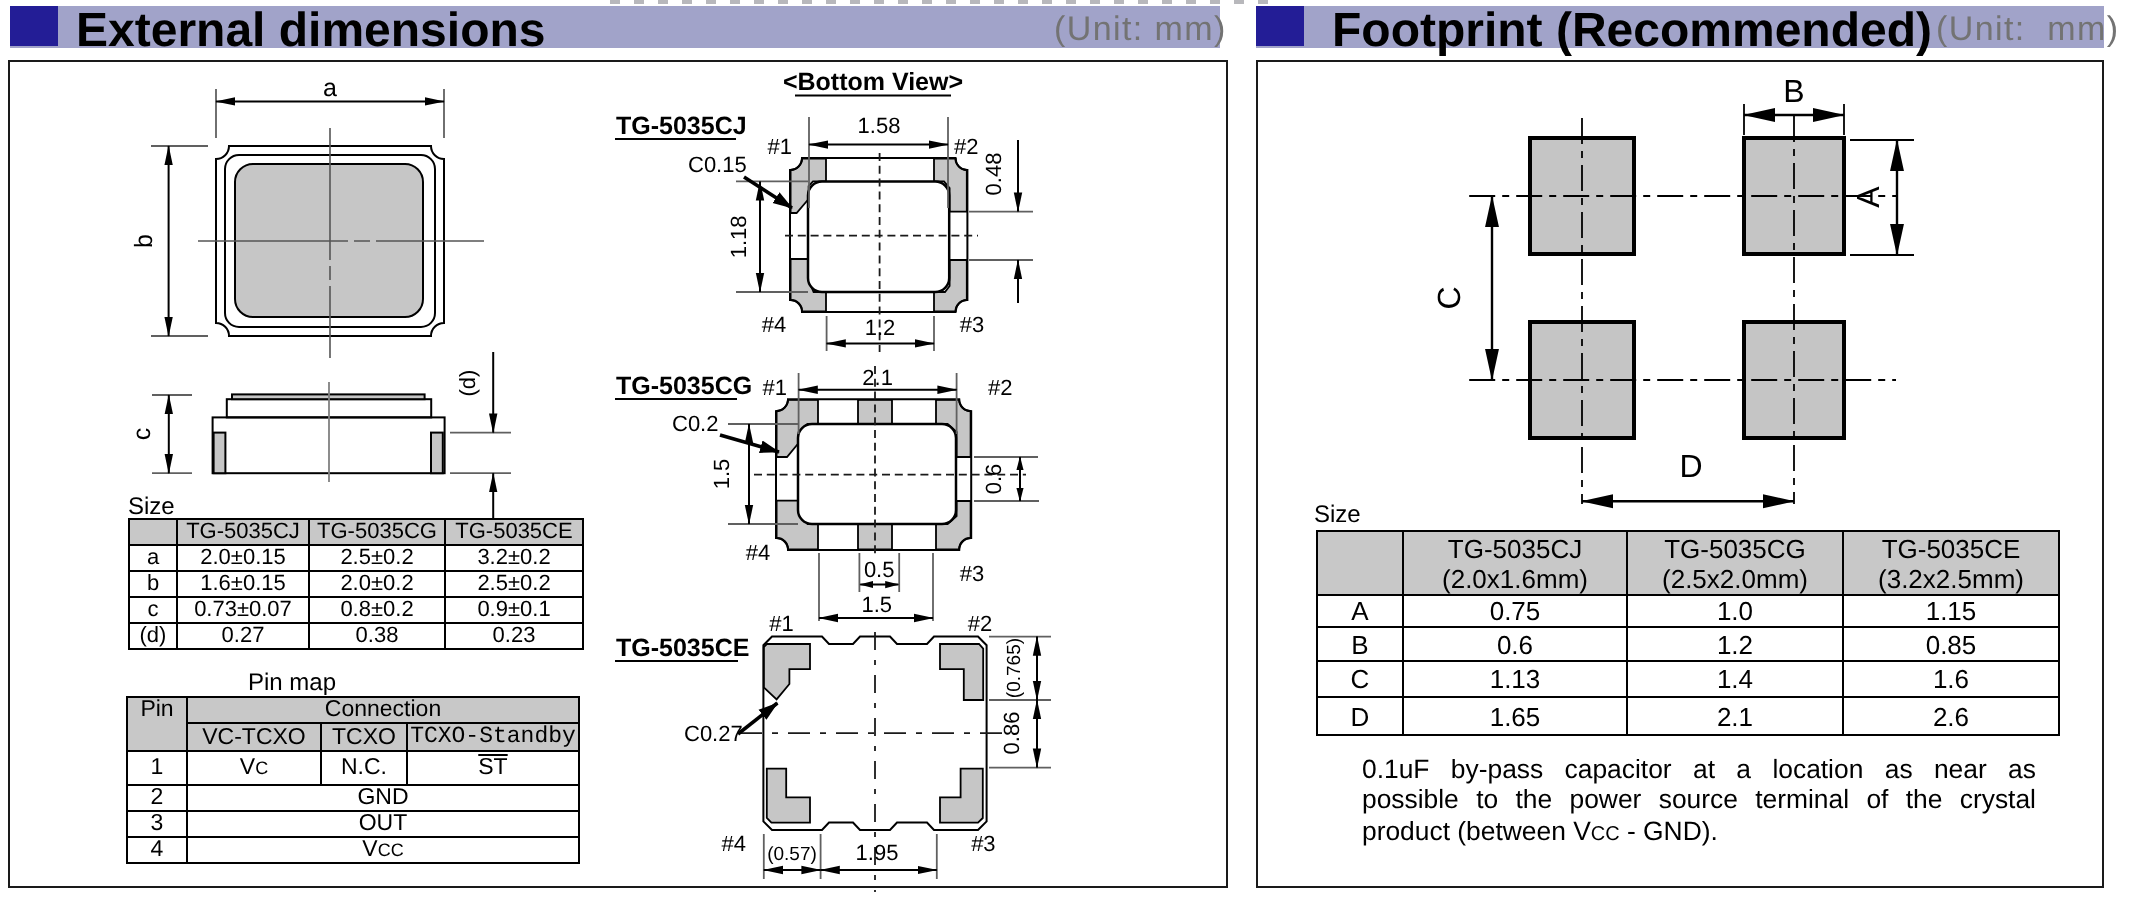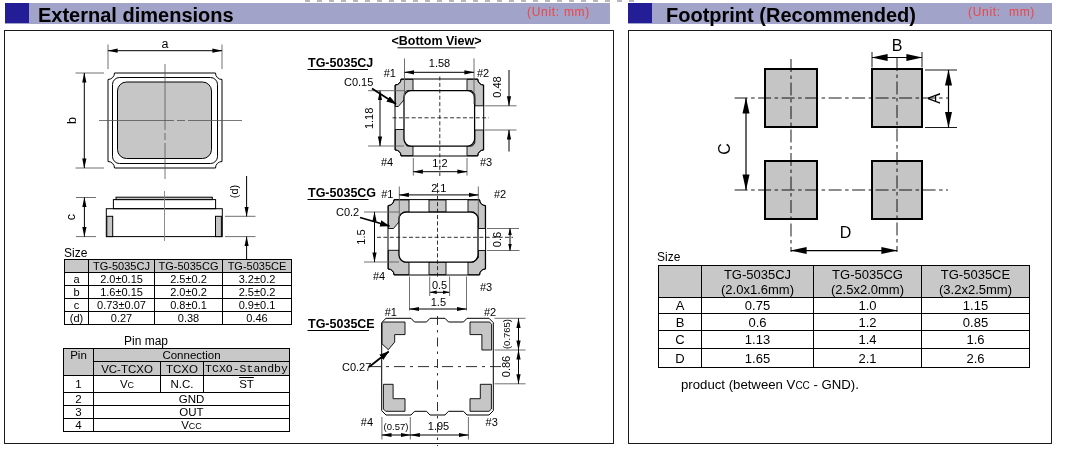--- a/index.html
+++ b/index.html
@@ -1,20 +1,20 @@
 <!DOCTYPE html>
 <html><head>
 <meta charset="utf-8">
 <style>
 html,body{margin:0;padding:0;background:#fff;}
 body{width:1069px;height:451px;position:relative;font-family:"Liberation Sans",sans-serif;overflow:hidden;}
 .bar{position:absolute;top:3px;height:21px;background:#a1a3c9;}
 .sq{position:absolute;top:3px;width:24px;height:20px;background:#231d96;}
-.title{position:absolute;top:5px;font-weight:bold;font-size:20px;line-height:21px;color:#000;white-space:nowrap;}
-.unit{position:absolute;top:5px;font-size:12px;color:#ef4444;white-space:nowrap;letter-spacing:0.7px;}
+.title{position:absolute;top:5px;font-weight:bold;font-size:24px;line-height:21px;color:#000;white-space:nowrap;}
+.unit{position:absolute;top:5px;font-size:17px;color:#737373;white-space:nowrap;letter-spacing:0.7px;}
 .panel{position:absolute;top:30px;border:1.5px solid #1a1a1a;background:#fff;box-sizing:border-box;}
 svg{position:absolute;left:0;top:0;}
 table{border-collapse:collapse;position:absolute;font-family:"Liberation Sans",sans-serif;}
 td{border:1px solid #000;text-align:center;padding:0;vertical-align:middle;}
 .lbl{position:absolute;font-size:12px;color:#000;}
 .jp{position:absolute;font-size:13.2px;color:#000;line-height:15.3px;}
 .jl{text-align:justify;text-align-last:justify;}
 </style>
 </head>
 <body>
@@ -267,28 +267,28 @@
       </tr>
 <tr style="height:13px;">
         <td>b</td>
         <td>1.6±0.15</td>
         <td>2.0±0.2</td>
         <td>2.5±0.2</td>
       </tr>
 <tr style="height:13px;">
         <td>c</td>
         <td>0.73±0.07</td>
-        <td>0.8±0.1</td>
+        <td>0.8±0.2</td>
         <td>0.9±0.1</td>
       </tr>
 <tr style="height:13px;">
         <td>(d)</td>
         <td>0.27</td>
         <td>0.38</td>
-        <td>0.46</td>
+        <td>0.23</td>
       </tr>
 </tbody>
   </table>
 
 <div class="lbl" style="left:76px;top:334px;margin-left:48px;">Pin map</div>
 <table style="left:63px;top:348px;font-size:11.5px;">
 <tbody>
       <tr style="height:12px;background:#c8c8c8;">
         <td style="width:29px;vertical-align:top;line-height:12px;" rowspan="2">Pin</td>
         <td colspan="3">Connection</td>
@@ -349,14 +349,16 @@
 <tr style="height:19px;">
         <td>D</td>
         <td>1.65</td>
         <td>2.1</td>
         <td>2.6</td>
       </tr>
 </tbody>
   </table>
 
 <div class="jp" style="left:681px;top:377px;width:337px;">
+<div class="jl">0.1uF by-pass capacitor at a location as near as</div>
+<div class="jl">possible to the power source terminal of the crystal</div>
 <div>product (between V<span style="font-size:10px;">CC</span> - GND).</div>
 </div>
 
 </body></html>

